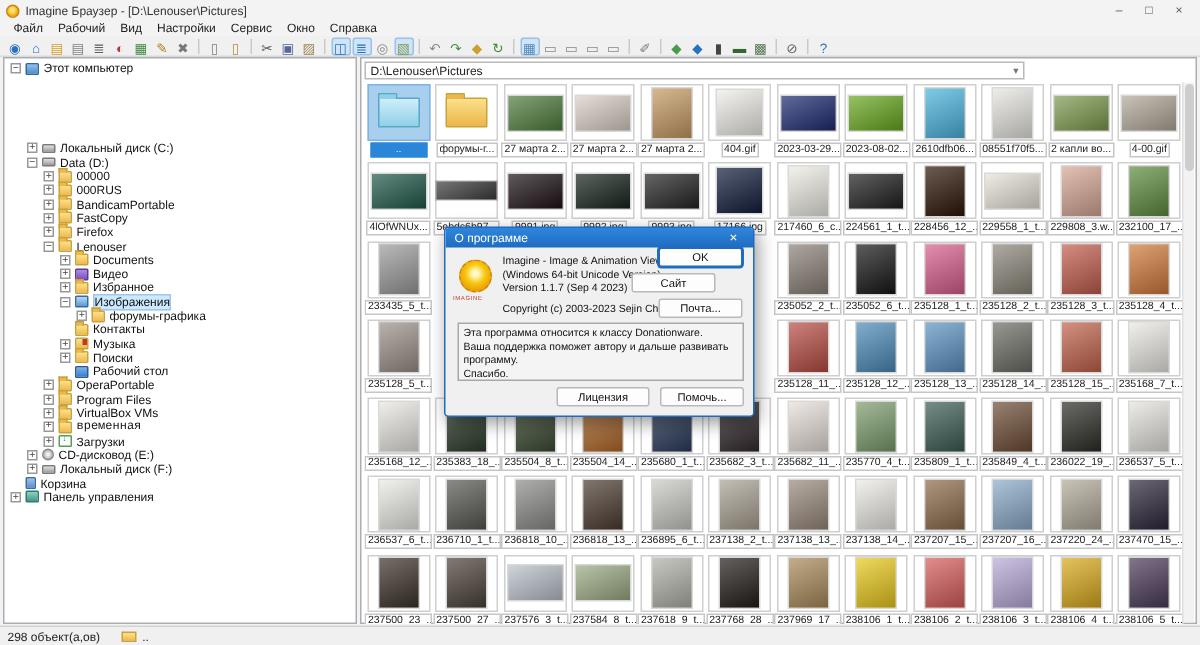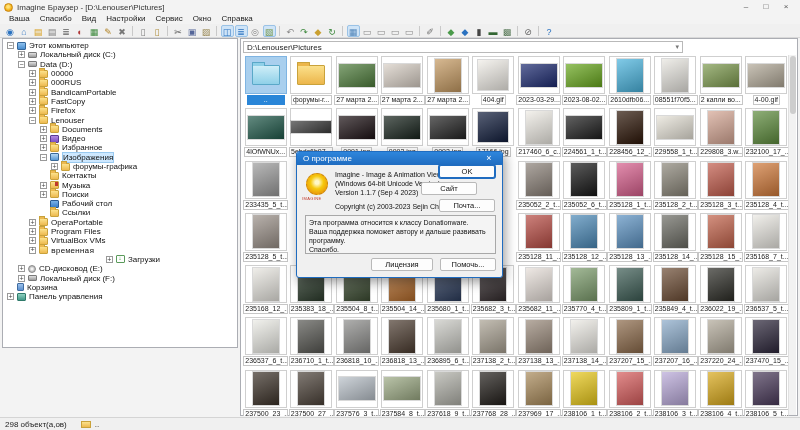--- a/index.html
+++ b/index.html
@@ -18,21 +18,21 @@
   .menubar{position:absolute;left:0;top:14px;width:800px;height:10px;background:#f3f3f3;display:flex;align-items:center;padding-left:4px}
   .mi{font-size:8px;color:#222;padding:0 5px;line-height:10px}
 
   
   .toolbar{position:absolute;left:0;top:24px;width:800px;height:14px;background:#f0f0f0;border-bottom:1px solid #d9d9d9;display:flex;align-items:center;padding-left:3px}
   .tb{width:13px;height:12px;margin:0 0.5px;font-size:9px;line-height:12px;text-align:center;border:1px solid transparent;border-radius:2px;background:transparent}
   .tb.pressed{background:#cfe4f7;border-color:#9ac2e6}
   .tsep{width:1px;height:10px;background:#c9c9c9;margin:0 3px}
 
   
-  .tree{position:absolute;left:2px;top:38px;width:236px;height:310px;background:#fff;border:1px solid #abadb3;overflow:hidden;padding-top:2px}
+  .tree{position:absolute;left:2px;top:38px;width:236px;height:378px;background:#fff;border:1px solid #abadb3;overflow:hidden;padding-top:2px}
   .trow{height:9.3px;display:flex;align-items:center;white-space:nowrap}
   .texp{width:7px;height:7px;flex:none;border:1px solid #999;background:#fff;font-size:7px;line-height:5px;text-align:center;color:#444;margin-right:3px}
   .texp.none{visibility:hidden}
   .tlab{font-size:8px;color:#111;line-height:9px}
   .trow.sel .tlab{background:#cde8ff;border:1px solid #99c9ef}
 
   .ti{width:9px;height:8px;display:inline-block;margin-right:3px;flex:none;border-radius:1px;position:relative}
   .ti-folder{background:linear-gradient(#fce28c,#edb94f);border:1px solid #c9a23b}
   .ti-folder::before{content:'';position:absolute;top:-3px;left:-1px;width:4px;height:2px;background:#edb94f;border:1px solid #c9a23b;border-bottom:none}
   .ti-computer{background:linear-gradient(#8ec1ee,#4a8ed0);border:1px solid #35679a}
@@ -94,22 +94,22 @@
     <span class="appicon"></span>
     <span class="wtitle">Imagine Браузер - [D:\Lenouser\Pictures]</span>
     <span class="wctl">
       <span class="wbtn">–</span>
       <span class="wbtn">□</span>
       <span class="wbtn">×</span>
     </span>
   </div>
 
   <div class="menubar">
-      <div class="mi">Ваша</div>
-      <div class="mi">Спасибо</div>
+      <div class="mi">Файл</div>
+      <div class="mi">Рабочий</div>
       <div class="mi">Вид</div>
       <div class="mi">Настройки</div>
       <div class="mi">Сервис</div>
       <div class="mi">Окно</div>
       <div class="mi">Справка</div>
     </div>
 
   <div class="toolbar">
       <div class="tb" style="color: rgb(42, 114, 192);">◉</div>
       <div class="tb" style="color: rgb(42, 114, 192);">⌂</div>
@@ -156,21 +156,21 @@
       <div class="tsep"></div>
       <div class="tb" style="color: rgb(42, 114, 192);">?</div>
     </div>
 
   <div class="tree">
       <div class="trow" style="padding-left: 4px;">
         <div class="texp">−</div>
         <div class="ti ti-computer"></div>
         <div class="tlab">Этот компьютер</div>
       </div>
-      <div class="trow" style="padding-left: 15px;">
+      <div class="trow" style="padding-left: 15px; margin-top: 44px;">
         <div class="texp">+</div>
         <div class="ti ti-disk"></div>
         <div class="tlab">Локальный диск (C:)</div>
       </div>
       <div class="trow" style="padding-left: 15px;">
         <div class="texp">−</div>
         <div class="ti ti-disk"></div>
         <div class="tlab">Data (D:)</div>
       </div>
       <div class="trow" style="padding-left: 26px;">
@@ -241,46 +241,41 @@
       <div class="trow" style="padding-left: 37px;">
         <div class="texp">+</div>
         <div class="ti ti-folder"></div>
         <div class="tlab">Поиски</div>
       </div>
       <div class="trow" style="padding-left: 37px;">
         <div class="texp none"></div>
         <div class="ti ti-desktop"></div>
         <div class="tlab">Рабочий стол</div>
       </div>
-      <div class="trow" style="padding-left: 37px;">
-        <div class="texp none"></div>
-        <div class="ti ti-folder"></div>
-        <div class="tlab">Ссылки</div>
-      </div>
       <div class="trow" style="padding-left: 26px;">
         <div class="texp">+</div>
         <div class="ti ti-folder"></div>
         <div class="tlab">OperaPortable</div>
       </div>
       <div class="trow" style="padding-left: 26px;">
         <div class="texp">+</div>
         <div class="ti ti-folder"></div>
         <div class="tlab">Program Files</div>
       </div>
       <div class="trow" style="padding-left: 26px;">
         <div class="texp">+</div>
         <div class="ti ti-folder"></div>
         <div class="tlab">VirtualBox VMs</div>
       </div>
       <div class="trow" style="padding-left: 26px; font-family: Liberation Mono, monospace;">
         <div class="texp">+</div>
         <div class="ti ti-folder"></div>
         <div class="tlab">временная</div>
       </div>
-      <div class="trow" style="padding-left: 26px; justify-content: center;">
+      <div class="trow" style="padding-left: 26px;">
         <div class="texp">+</div>
         <div class="ti ti-download"></div>
         <div class="tlab">Загрузки</div>
       </div>
       <div class="trow" style="padding-left: 15px;">
         <div class="texp">+</div>
         <div class="ti ti-cd"></div>
         <div class="tlab">CD-дисковод (E:)</div>
       </div>
       <div class="trow" style="padding-left: 15px;">

